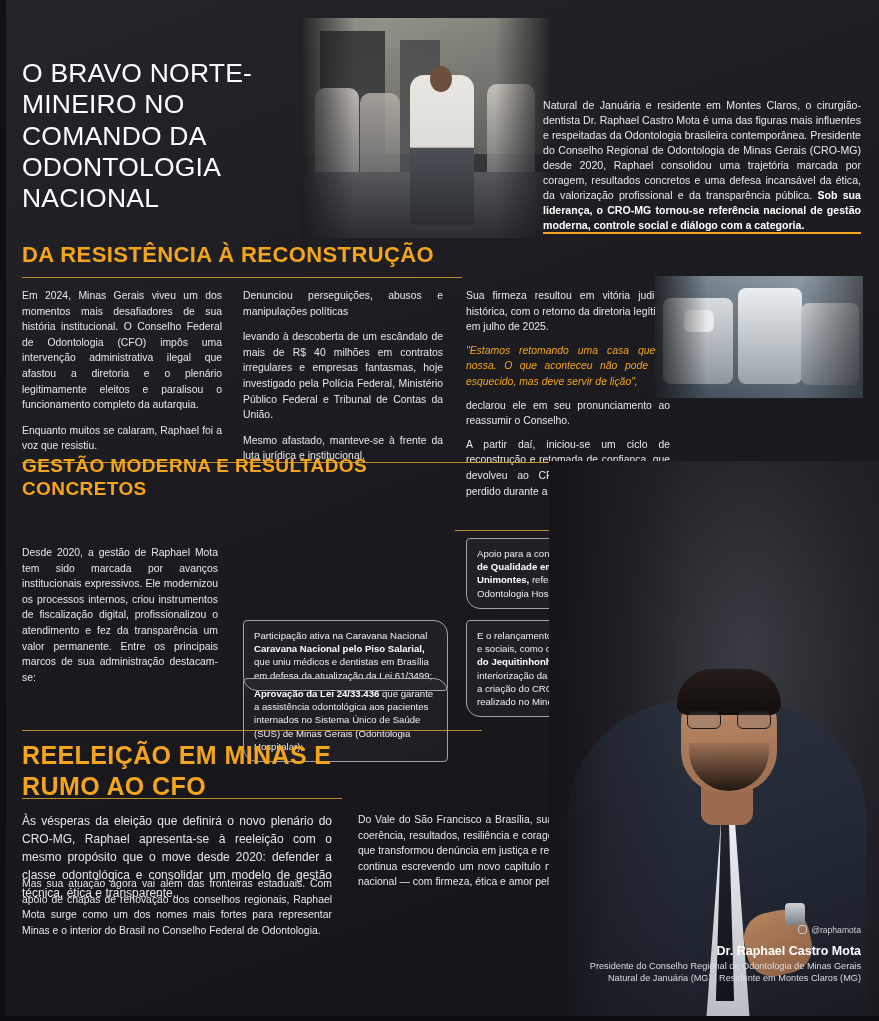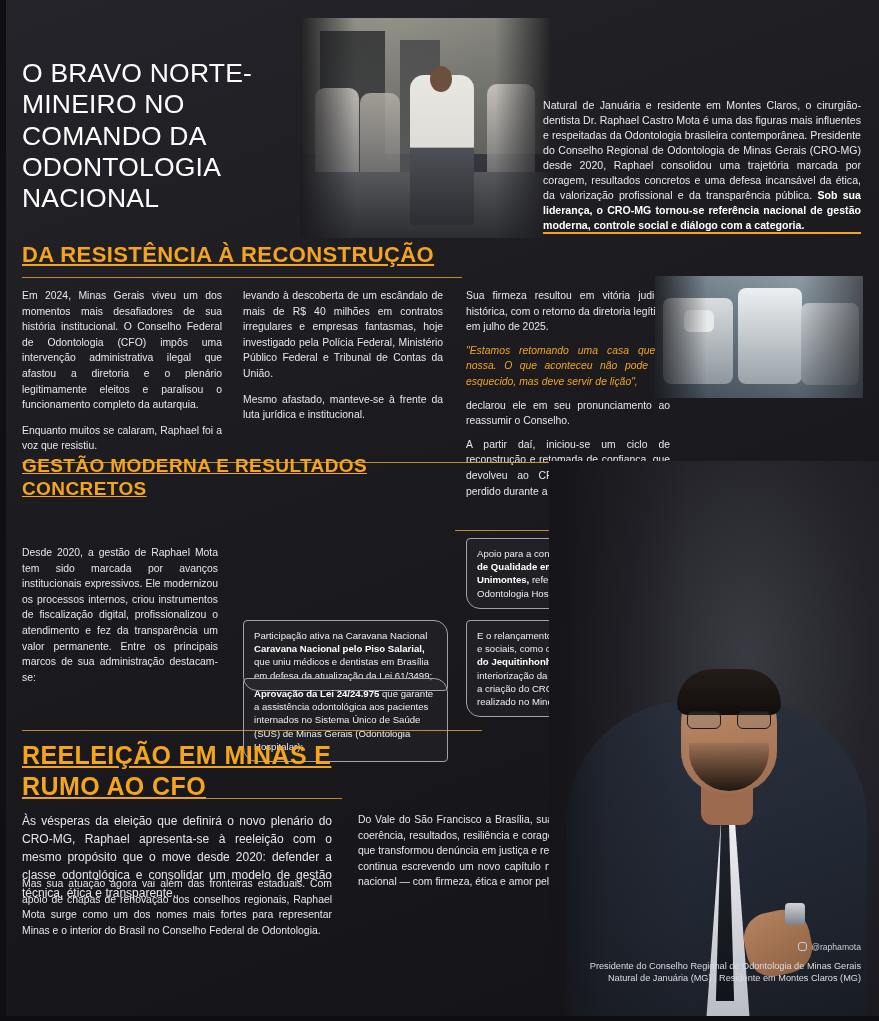--- a/index.html
+++ b/index.html
@@ -90,21 +90,21 @@
   }
   .intro b { color:#ffffff; }
   .intro-underline {
     position:absolute; right:18px; top: 232px; width:318px; height:2px;
     background:#f4a51c;
   }
 
   
   .sec-title {
     position:absolute; font-weight:bold; text-transform:uppercase;
-    color:#f4a51c; letter-spacing:.4px;text-decoration:underline;
+    color:#f4a51c; letter-spacing:.4px;
   }
   #t-resist { left:22px; top:242px; font-size:22px; }
   #t-gestao { left:22px; top:454px; font-size:19px; line-height:1.22; width:380px;}
   #t-reelei { left:22px; top:740px; font-size:25px; line-height:1.22; width:360px;}
 
   .rule {
     position:absolute; background:#d9a12a; height:1px; opacity:.85;
   }
   #rule1 { left:22px; top:277px; width:440px; }
   #rule2 { left:22px; top:462px; width:620px; }
@@ -280,20 +280,21 @@
 
   <div class="sec-title" id="t-resist">DA RESISTÊNCIA À RECONSTRUÇÃO</div>
   <div class="rule" id="rule1"></div>
 
   <div class="col" id="c1">
     <p style="margin:0 0 10px 0">Em 2024, Minas Gerais viveu um dos momentos mais desafiadores de sua história institucional. O Conselho Federal de Odontologia (CFO) impôs uma intervenção administrativa ilegal que afastou a diretoria e o plenário legitimamente eleitos e paralisou o funcionamento completo da autarquia.</p>
     <p style="margin:0">Enquanto muitos se calaram, Raphael foi a voz que resistiu.</p>
   </div>
 
   <div class="col" id="c2">
+    <p style="margin:0 0 10px 0">Denunciou perseguições, abusos e manipulações políticas</p>
     <p style="margin:0 0 10px 0">levando à descoberta de um escândalo de mais de R$ 40 milhões em contratos irregulares e empresas fantasmas, hoje investigado pela Polícia Federal, Ministério Público Federal e Tribunal de Contas da União.</p>
     <p style="margin:0">Mesmo afastado, manteve-se à frente da luta jurídica e institucional.</p>
   </div>
 
   <div class="col" id="c3">
     <p style="margin:0 0 8px 0">Sua firmeza resultou em vitória judicial histórica, com o retorno da diretoria legítima em julho de 2025.</p>
     <p class="quote" style="margin:0 0 8px 0">"Estamos retomando uma casa que é nossa. O que aconteceu não pode ser esquecido, mas deve servir de lição",</p>
     <p style="margin:0 0 8px 0">declarou ele em seu pronunciamento ao reassumir o Conselho.</p>
     <p style="margin:0">A partir daí, iniciou-se um ciclo de reconstrução e retomada de confiança, que devolveu ao CRO-MG o protagonismo perdido durante a intervenção.</p>
   </div>
@@ -308,21 +309,21 @@
   <div class="rule" id="rule2"></div>
   <div class="sec-title" id="t-gestao">GESTÃO MODERNA E RESULTADOS  CONCRETOS</div>
   <div class="rule" id="rule3"></div>
 
   <div id="g-intro">Desde 2020, a gestão de Raphael Mota tem sido marcada por avanços institucionais expressivos. Ele modernizou os processos internos, criou instrumentos de fiscalização digital, profissionalizou o atendimento e fez da transparência um valor permanente. Entre os principais marcos de sua administração destacam-se:</div>
 
   <div class="card" id="card2">
     <span>Participação ativa na Caravana Nacional </span><b>Caravana Nacional pelo Piso Salarial,</b><span> que uniu médicos e dentistas em Brasília em defesa da atualização da Lei 61/3499;</span>
   </div>
   <div class="card" id="card3">
-    <b>Aprovação da Lei 24/24.975</b><span> que garante a assistência odontológica aos pacientes internados no Sistema Único de Saúde (SUS) de Minas Gerais (Odontologia Hospitalar);</span>
+    <b>Aprovação da Lei 24/33.436</b><span> que garante a assistência odontológica aos pacientes internados no Sistema Único de Saúde (SUS) de Minas Gerais (Odontologia Hospitalar);</span>
   </div>
   <div class="card" id="card4">
     <span>Apoio para a consolidação do </span><b>Núcleo de Qualidade em Saúde Bucal da Unimontes,</b><span> referência nacional em Odontologia Hospitalar;</span>
   </div>
   <div class="card" id="card5">
     <span>E o relançamento de eventos científicos e sociais, como o </span><b>Congresso do Vale do Jequitinhonha,</b><span> símbolo da interiorização da Odontologia mineira e a criação do CRO-MG Experience realizado no Mineirão.</span>
   </div>
 
   <div class="rule" id="rule4"></div>
   <div class="sec-title" id="t-reelei">REELEIÇÃO EM MINAS E RUMO AO CFO</div>
@@ -344,18 +345,19 @@
     <div class="glasses">
         <i class="l"></i>
         <i class="r"></i>
       </div>
     <div class="hand"></div>
     <div class="watch"></div>
   </div>
 
   <div class="caption">
     <div class="handle"><span class="ig"></span><span>@raphamota</span></div>
+    <div class="name">Dr. Raphael Castro Mota</div>
     <div class="role">Presidente do Conselho Regional de Odontologia de Minas Gerais</div>
     <div class="from">Natural de Januária (MG) | Residente em Montes Claros (MG)</div>
   </div>
 
   <div class="edge-bottom"></div>
 </div>
 
 </body></html>

